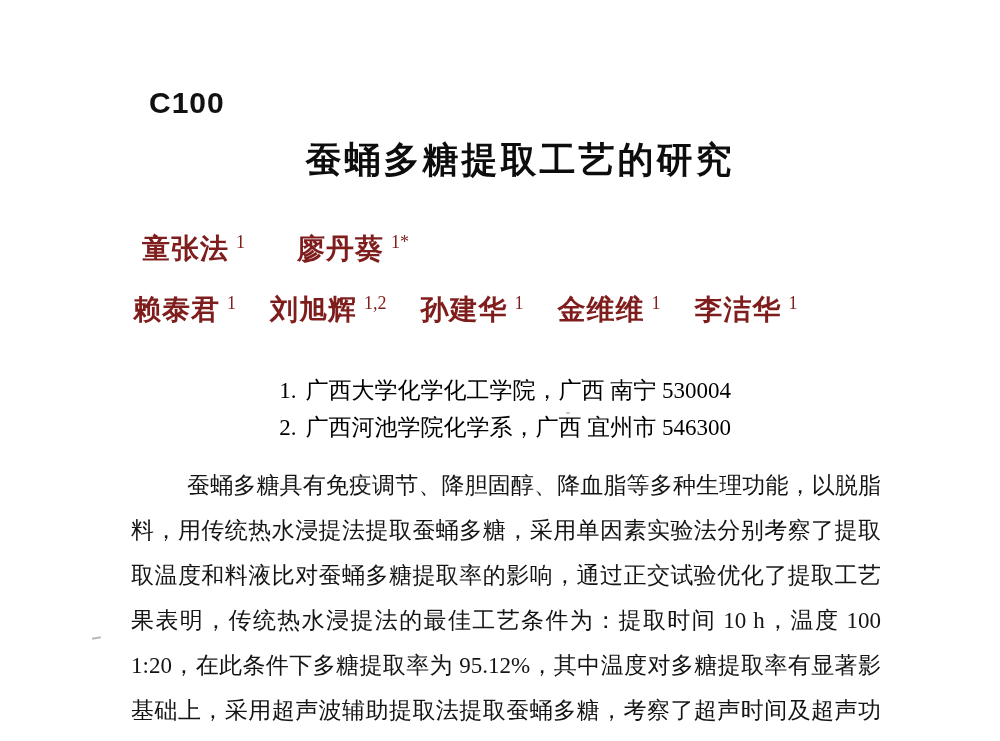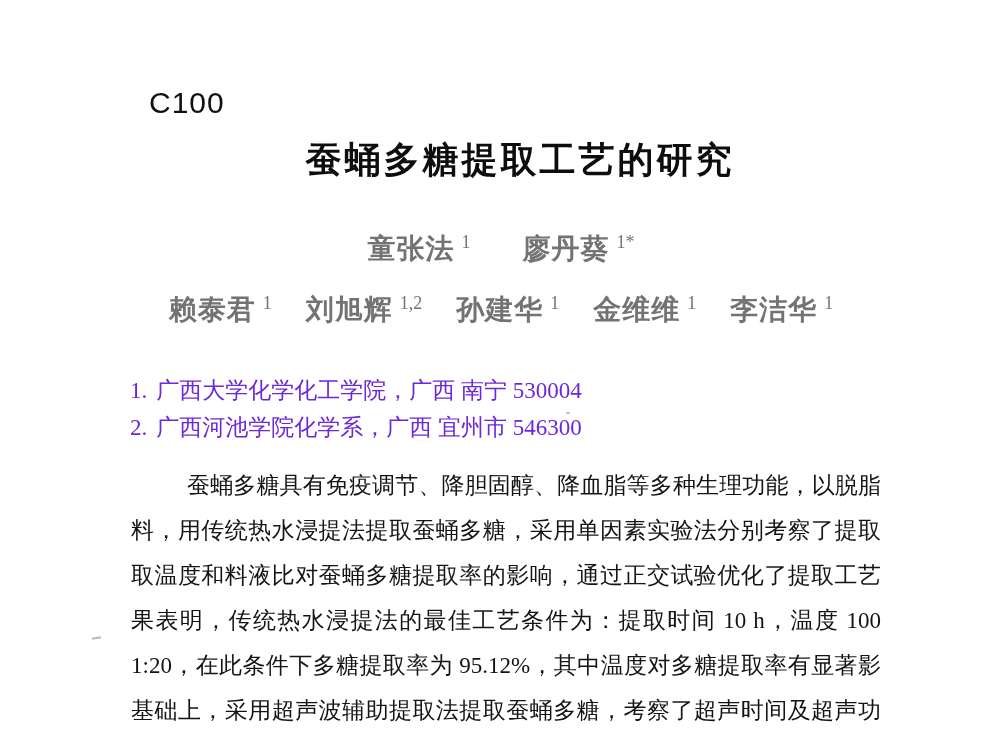--- a/index.html
+++ b/index.html
@@ -13,68 +13,69 @@
     height: 741px;
     background: #ffffff;
     overflow: hidden;
     color: #141414;
   }
   .doc-code {
     position: absolute;
     left: 149px;
     top: 86px;
     font-family: "Liberation Sans", "DejaVu Sans", sans-serif;
-    font-weight: 400;
+    font-weight: 700;
     font-size: 30px;
     letter-spacing: 1px;
     color: #111111;
   }
   .title {
     position: absolute;
     left: 140px;
     top: 136px;
     width: 760px;
     margin: 0;
     text-align: center;
     font-family: "Liberation Sans", "DejaVu Sans", sans-serif;
     font-weight: 700;
     font-size: 36px;
     letter-spacing: 3px;
     color: #0d0d0d;
   }
   .authors {
     position: absolute;
-    left: 126px;
+    left: 116px;
     width: 750px;
-    text-align: center;
+    text-align: left;
     font-family: "Liberation Sans", "DejaVu Sans", sans-serif;
     font-weight: 700;
     font-size: 28px;
     letter-spacing: 1px;
-    color: #737373;
+    color: #7f1d1d;
     white-space: nowrap;
   }
   .authors.line1 { top: 230px; }
   .authors.line2 { top: 291px; }
   .authors.line1 .author { margin: 0 26px; }
   .authors.line2 .author { margin: 16px 17px; }
   .author sup {
     font-family: "Liberation Serif", "DejaVu Serif", serif;
     font-weight: 400;
     font-size: 18px;
     margin-left: 7px;
     letter-spacing: 0;
   }
   .affil {
     position: absolute;
     left: 130px;
     width: 750px;
+    text-align: center;
     font-family: "Liberation Serif", "DejaVu Serif", serif;
     font-size: 23px;
-    color: #6d28d9;
+    color: #000000;
     white-space: nowrap;
   }
   .affil.first  { top: 375px; }
   .affil.second { top: 412px; }
   .affil .affil-text { margin-left: 9px; }
   .abstract {
     position: absolute;
     left: 131px;
     top: 463px;
     width: 750px;

